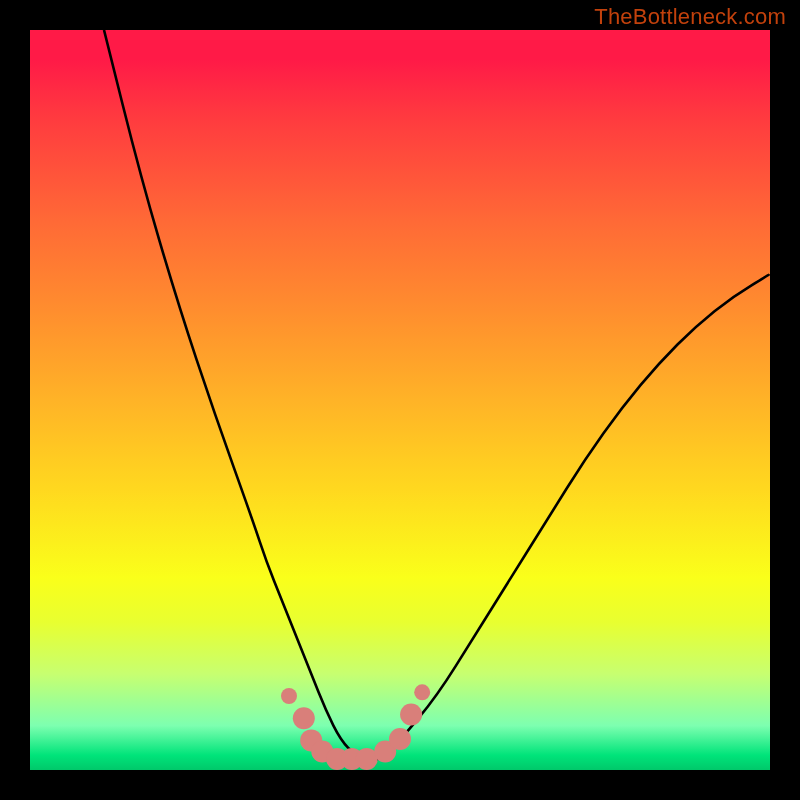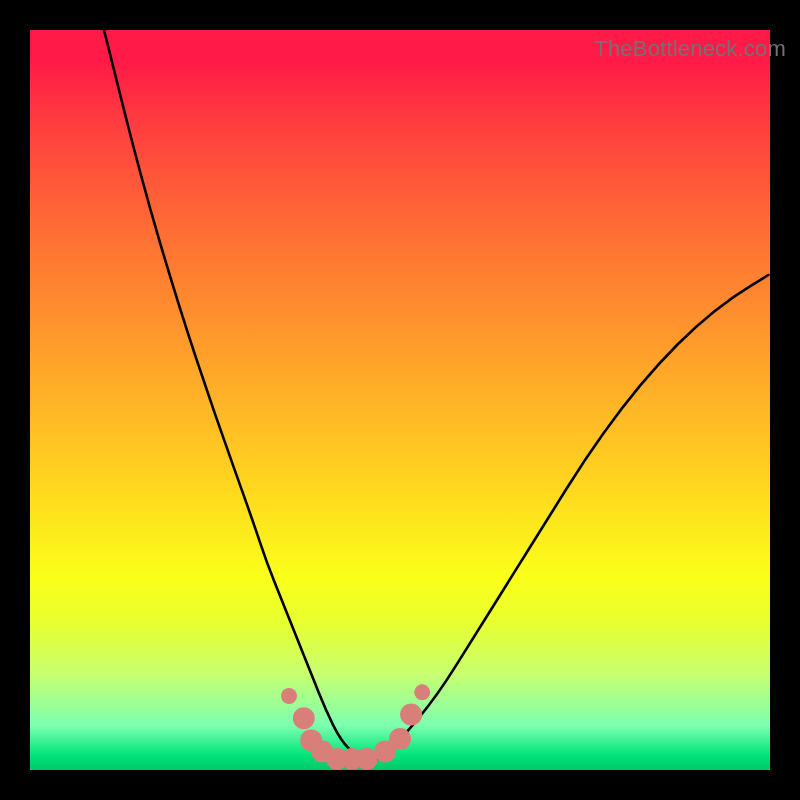--- a/index.html
+++ b/index.html
@@ -39,26 +39,25 @@
       #c7ff70 87%,
       #7dffb0 94%,
       #00e47a 98%,
       #00c86a 100%
     );
   }
   .watermark {
     position: absolute;
     top: 4px;
     right: 14px;
-    color: #737373;
+    color: #c2410c;
     font-size: 22px;
     font-weight: 500;
     letter-spacing: 0.2px;
     user-select: none;
-    margin-top: 32px;
   }
   svg.overlay {
     position: absolute;
     left: 0;
     top: 0;
     width: 740px;
     height: 740px;
   }
 </style>
 </head>

